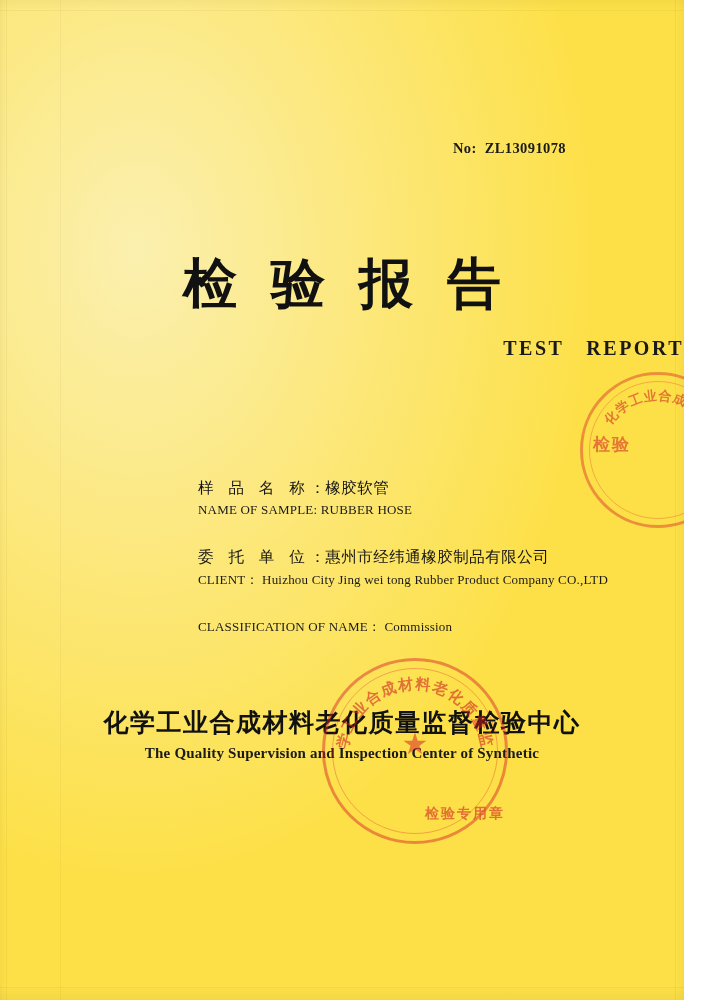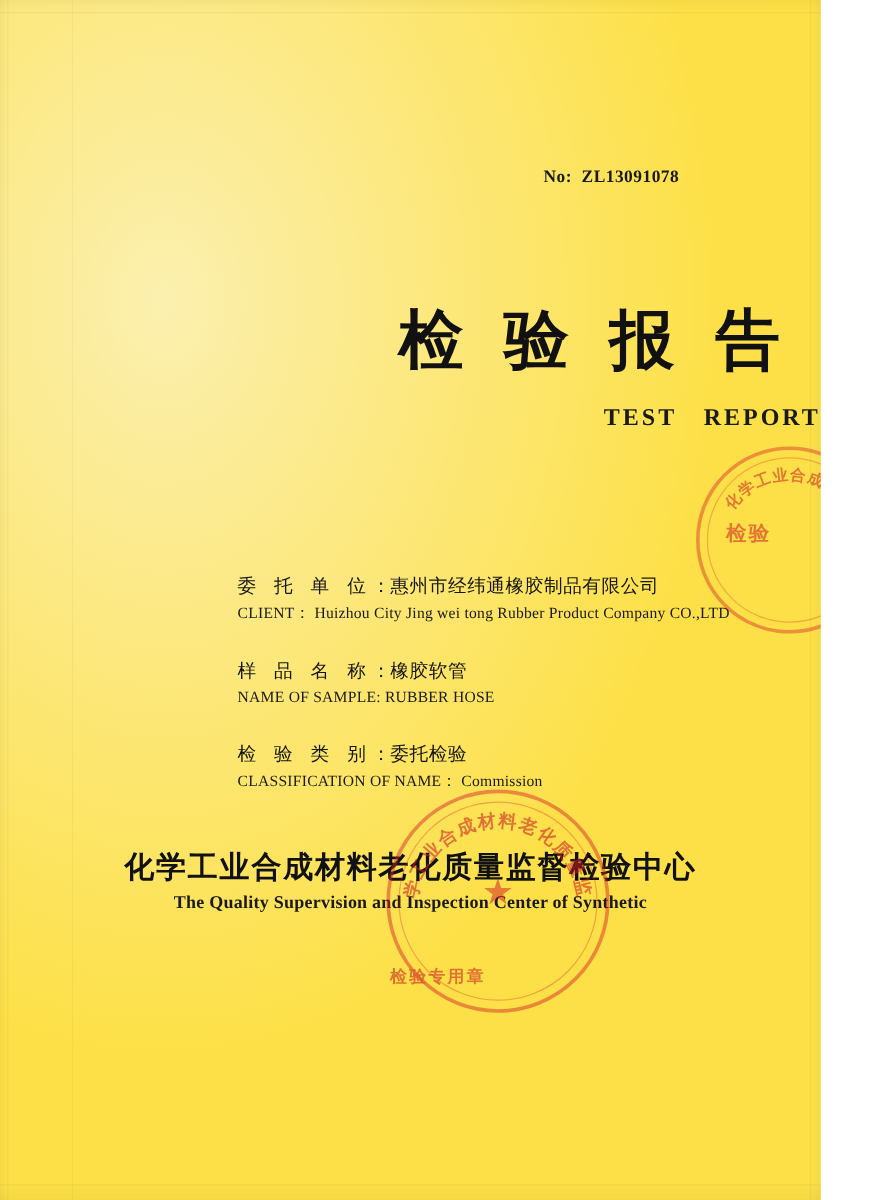--- a/index.html
+++ b/index.html
@@ -54,21 +54,21 @@
     white-space: nowrap;
   }
   .doc-number .label {
     margin-right: 8px;
   }
   .title-cn {
     position: absolute;
     top: 248px;
     left: 0;
     right: 0;
-    text-align: right;
+    text-align: center;
     font-family: "DejaVu Serif", serif;
     font-size: 54px;
     font-weight: bold;
     letter-spacing: 34px;
     text-indent: 34px;
     color: #111;
   }
   .title-en {
     position: absolute;
     top: 337px;
@@ -189,21 +189,21 @@
     font-family: "DejaVu Sans", sans-serif;
     font-size: 15px;
     font-weight: bold;
     letter-spacing: 1.5px;
   }
   .stamp-main .bottom-text {
     position: absolute;
     left: 0;
     right: 0;
     bottom: 18px;
-    text-align: left;
+    text-align: right;
     font-family: "DejaVu Sans", sans-serif;
     font-size: 14px;
     font-weight: bold;
     color: rgba(205, 32, 36, 0.8);
     letter-spacing: 2px;
   }
   .stamp-corner {
     width: 150px;
     height: 150px;
     right: -52px;
@@ -213,21 +213,21 @@
     overflow: hidden;
   }
   .stamp-corner .ring-inner {
     position: absolute;
     inset: 6px;
     border: 1px solid rgba(212, 36, 40, 0.4);
     border-radius: 50%;
   }
   .stamp-corner .corner-text {
     position: absolute;
-    left: 22px;
+    left: 10px;
     top: 58px;
     font-family: "DejaVu Sans", sans-serif;
     font-size: 17px;
     font-weight: bold;
     color: rgba(205, 32, 36, 0.78);
     letter-spacing: 2px;
   }
   .stamp-corner svg text {
     fill: rgba(205, 32, 36, 0.78);
     font-family: "DejaVu Sans", sans-serif;
@@ -255,42 +255,39 @@
   <div class="title-cn">检验报告</div>
 
   <div class="title-en">
     <span>TEST</span><span class="gap"></span><span>REPORT</span>
   </div>
 
   <div class="fields">
 
     <div class="field">
       <div class="cn-line">
+        <span class="cn-label">样 品 名 称</span><span class="cn-colon">：</span><span class="cn-value">橡胶软管</span>
+      </div>
+      <div class="en-line">
+        <span>NAME OF SAMPLE:</span>
+        <span class="en-value">RUBBER    HOSE</span>
+      </div>
+    </div>
+
+    <div class="field">
+      <div class="cn-line">
         <span class="cn-label">委 托 单 位</span><span class="cn-colon">：</span><span class="cn-value">惠州市经纬通橡胶制品有限公司</span>
       </div>
       <div class="en-line">
         <span>CLIENT：</span>
         <span class="en-value">Huizhou City Jing wei tong Rubber Product Company CO.,LTD</span>
       </div>
     </div>
 
     <div class="field">
-      <div class="cn-line">
-        <span class="cn-label">样 品 名 称</span><span class="cn-colon">：</span><span class="cn-value">橡胶软管</span>
-      </div>
-      <div class="en-line">
-        <span>NAME OF SAMPLE:</span>
-        <span class="en-value">RUBBER    HOSE</span>
-      </div>
-    </div>
-
-    <div class="field">
-      <div class="cn-line">
-        <span class="cn-label">检 验 类 别</span><span class="cn-colon">：</span><span class="cn-value">委托检验</span>
-      </div>
       <div class="en-line">
         <span>CLASSIFICATION OF NAME：</span>
         <span class="en-value">Commission</span>
       </div>
     </div>
 
   </div>
 
   <div class="footer">
     <div class="org-cn">化学工业合成材料老化质量监督检验中心</div>

